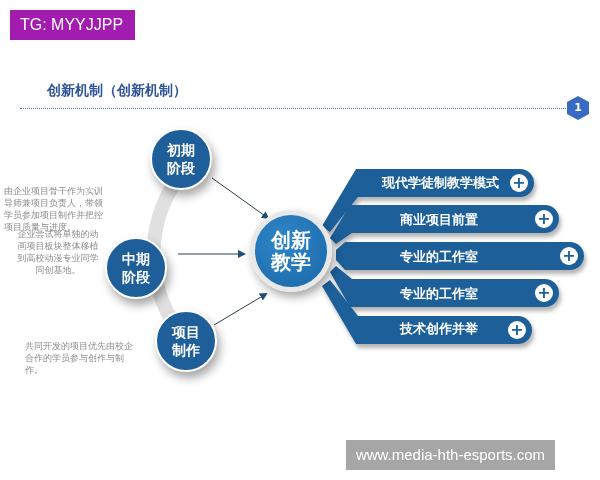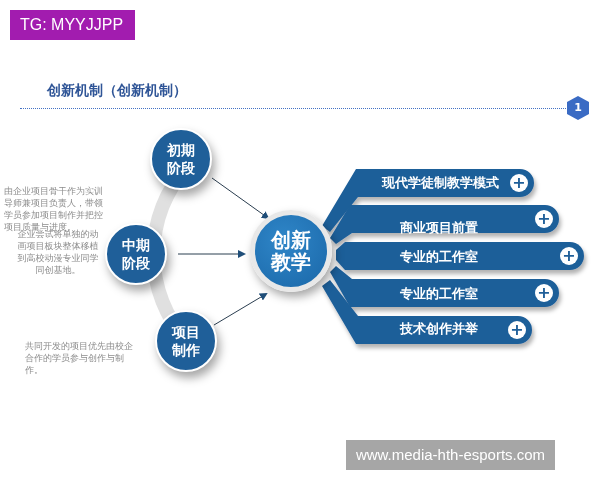--- a/index.html
+++ b/index.html
@@ -104,36 +104,36 @@
     <path d="M336,250 L345,242 L570,242 A14,14 0 0 1 570,270 L345,270 L336,260 Z"></path>
 
     <path d="M336,266 L352,279 L545,279 A14,14 0 0 1 545,307 L350,307 L330,272 Z"></path>
 
     <path d="M330,280 L358,316 L518,316 A14,14 0 0 1 518,344 L356,344 L322,286 Z"></path>
   </g>
 </svg>
 
 <div class="abs stage" style="left:150px; top:128px;">初期
 阶段</div>
-<div class="abs stage" style="left:105px; top:223px;">中期
+<div class="abs stage" style="left:105px; top:237px;">中期
 阶段</div>
 <div class="abs stage" style="left:155px; top:310px;">项目
 制作</div>
 
 <div class="abs desc" style="left:4px; top:143px; width:100px;margin-top:42px;">由企业项目骨干作为实训导师兼项目负责人，带领学员参加项目制作并把控项目质量与进度。</div>
 <div class="abs desc" style="left:14px; top:228px; width:88px;text-align:center;">企业尝试将单独的动画项目板块整体移植到高校动漫专业同学同创基地。</div>
 <div class="abs desc" style="left:25px; top:340px; width:112px;">共同开发的项目优先由校企合作的学员参与创作与制作。</div>
 
 <div class="abs center">创新
 教学</div>
 
 <div class="abs banner-label" style="left:382px; top:174px;">现代学徒制教学模式</div>
 <div class="abs plus" style="left:510px; top:174px;">+</div>
 
-<div class="abs banner-label" style="left:400px; top:211px;margin-top:8px;">商业项目前置</div>
+<div class="abs banner-label" style="left:400px; top:211px;">商业项目前置</div>
 <div class="abs plus" style="left:535px; top:210px;">+</div>
 
 <div class="abs banner-label" style="left:400px; top:248px;">专业的工作室</div>
 <div class="abs plus" style="left:560px; top:247px;">+</div>
 
 <div class="abs banner-label" style="left:400px; top:285px;">专业的工作室</div>
 <div class="abs plus" style="left:535px; top:284px;">+</div>
 
 <div class="abs banner-label" style="left:400px; top:320px;">技术创作并举</div>
 <div class="abs plus" style="left:508px; top:321px;">+</div>

